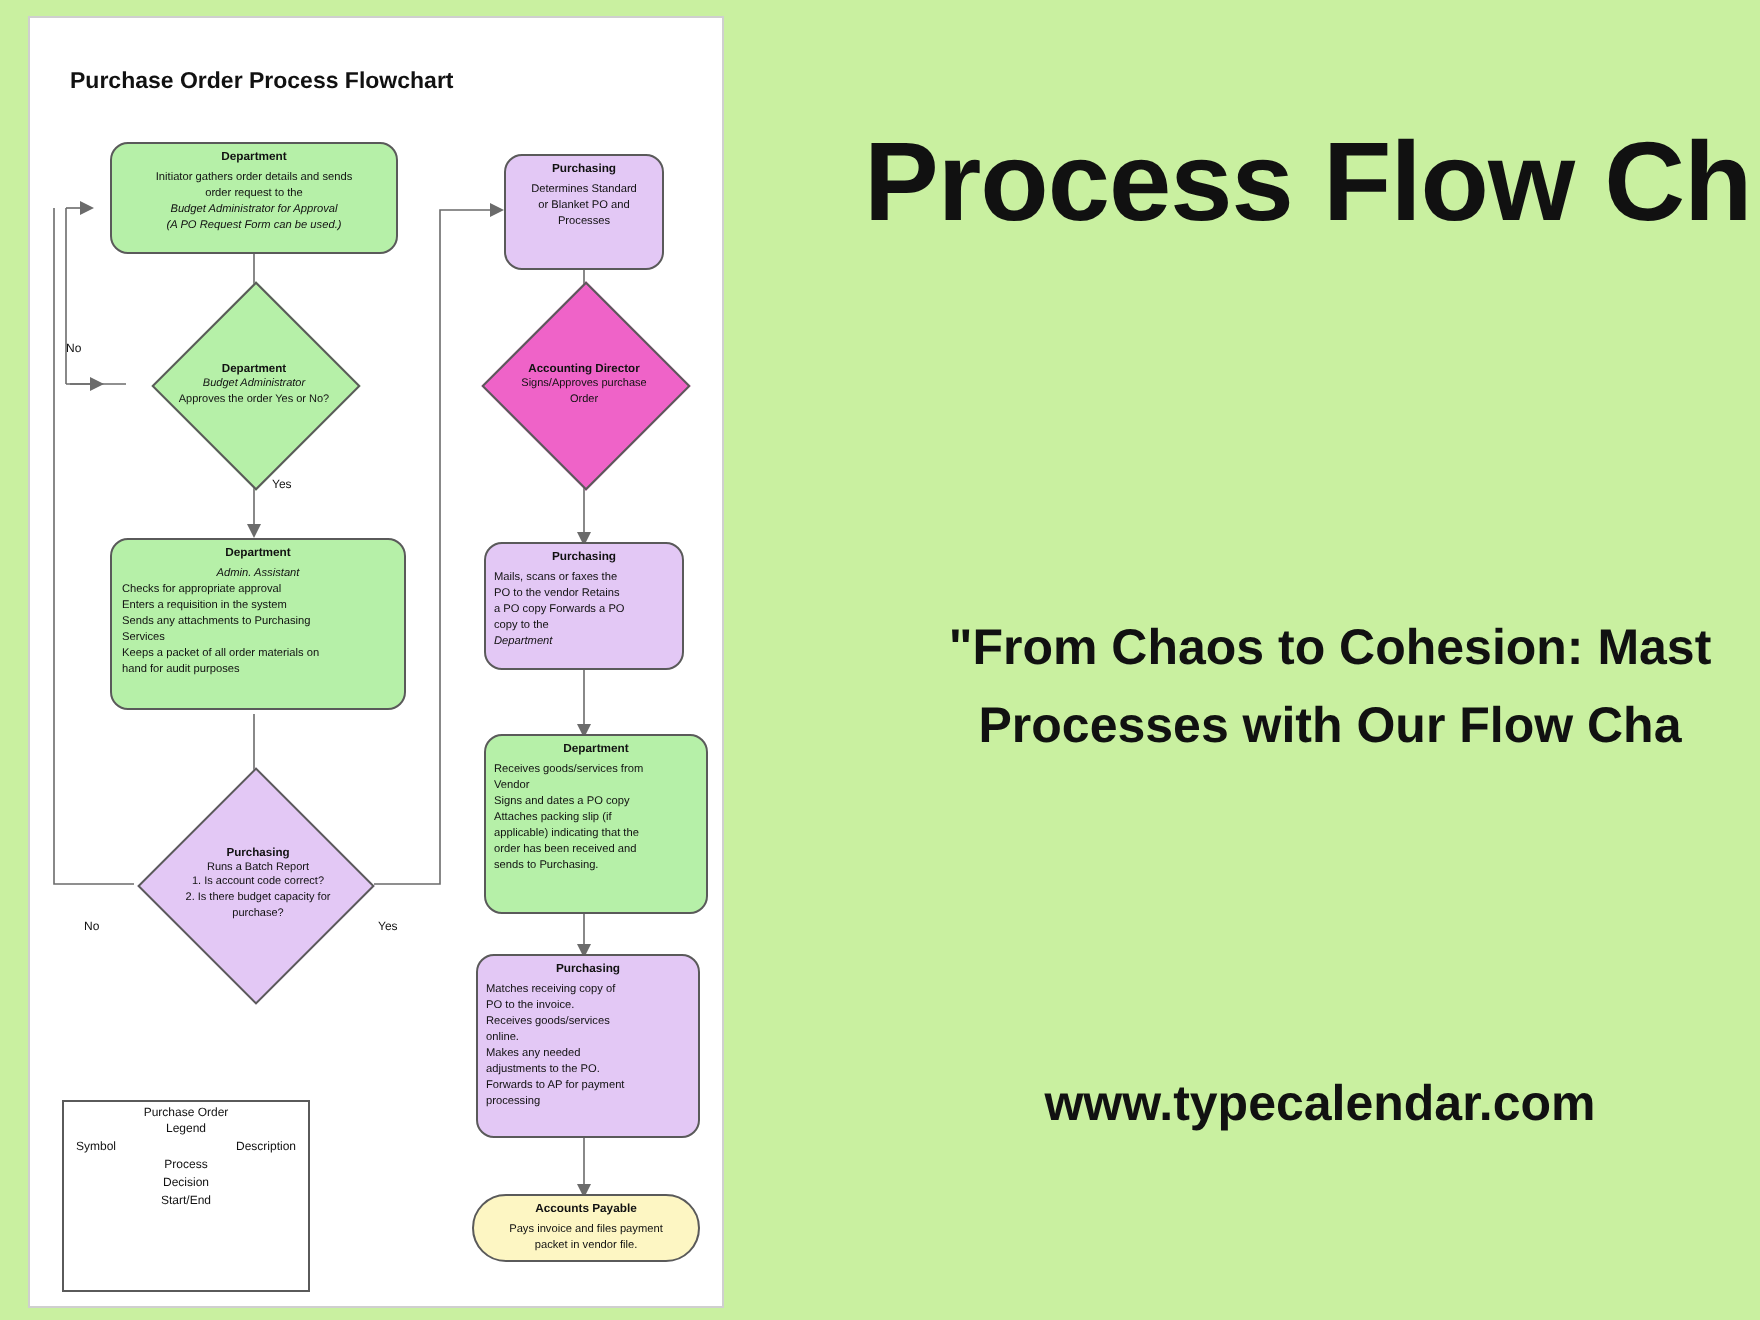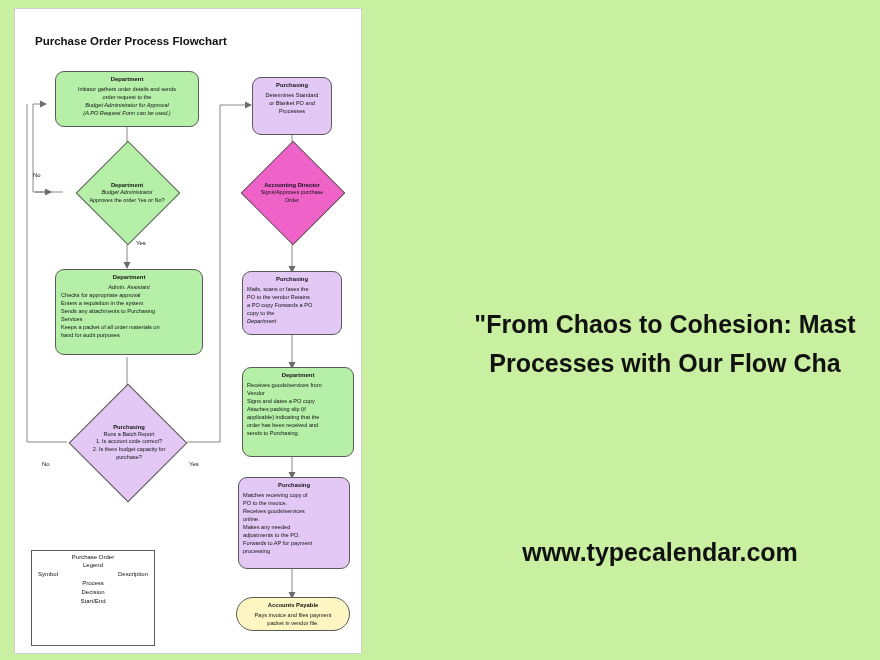--- a/index.html
+++ b/index.html
@@ -249,20 +249,21 @@
         <span>Symbol</span>
         <span>Description</span>
       </div>
       <div class="lrow">Process</div>
       <div class="lrow">Decision</div>
       <div class="lrow">Start/End</div>
     </div>
 
   </div>
 
+  <div class="headline">Process Flow Ch</div>
 
   <div class="tagline">
     <span>"From Chaos to Cohesion: Mast</span>
     <span class="l2">Processes with Our Flow Cha</span>
   </div>
 
   <div class="site">www.typecalendar.com</div>
 
 </div>
 

